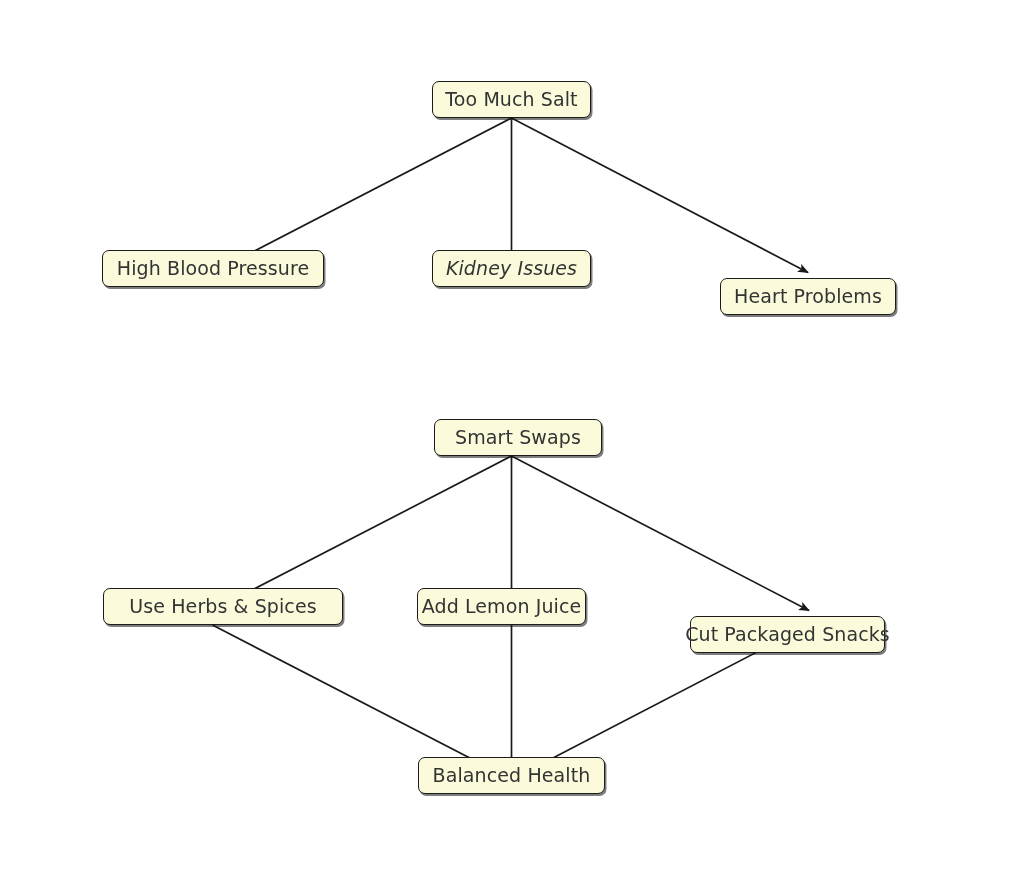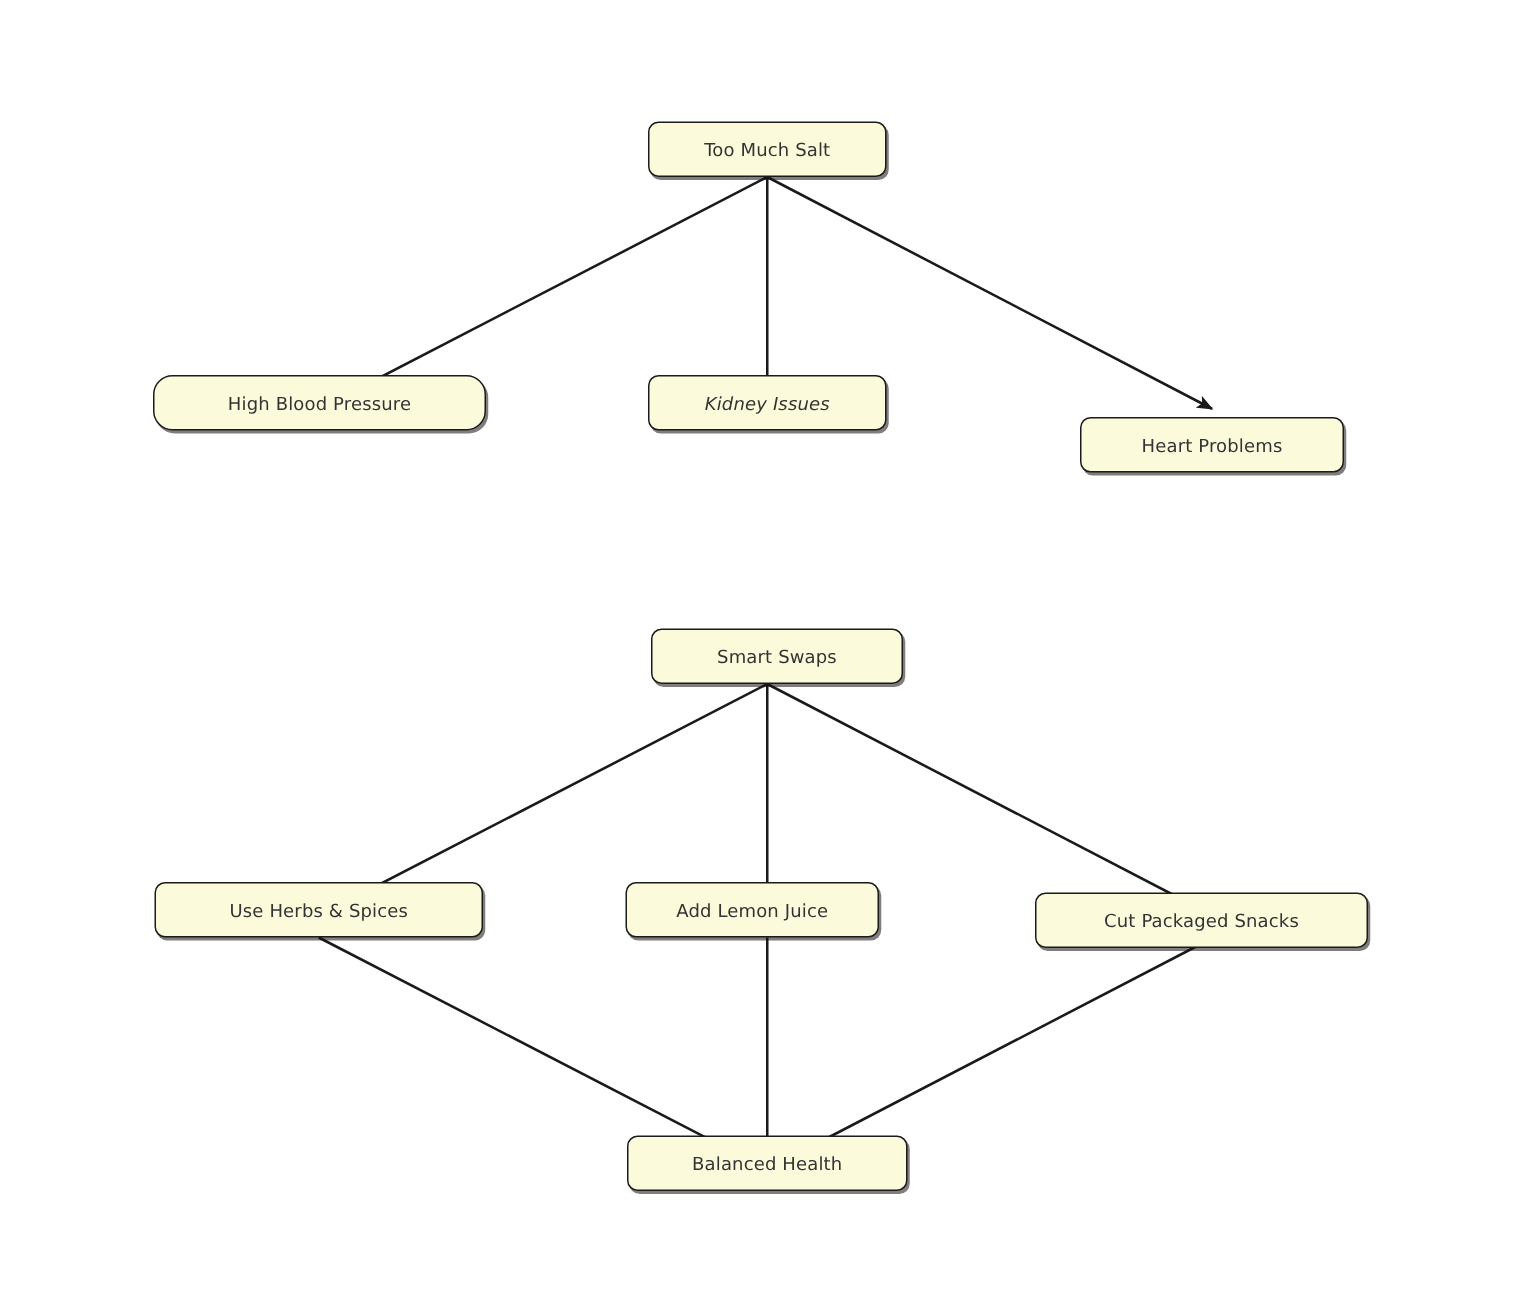--- a/index.html
+++ b/index.html
@@ -32,21 +32,21 @@
   .node {
     position: absolute;
     box-sizing: border-box;
     background: #fbfbdc;
     border: 1.6px solid #1b1b1b;
     border-radius: 7px;
     display: flex;
     align-items: center;
     justify-content: center;
     color: #333333;
-    font-size: 12px;
+    font-size: 19px;
     line-height: 1;
     letter-spacing: 0.1px;
     white-space: nowrap;
     box-shadow: 1.5px 2px 0 rgba(20,20,20,0.55);
   }
   .node-label {
     display: block;
     padding: 0 2px;
   }
 </style>
@@ -69,38 +69,38 @@
         <path d="M 511.5 456 L 809 610.5" stroke="#1a1a1a" stroke-width="1.7" fill="none" marker-end="url(#arrowhead)"></path>
         <path d="M 212.5 625 L 511.5 779.5" stroke="#1a1a1a" stroke-width="1.7" fill="none" marker-end="url(#arrowhead)"></path>
         <path d="M 511.5 625 L 511.5 779.5" stroke="#1a1a1a" stroke-width="1.7" fill="none" marker-end="url(#arrowhead)"></path>
         <path d="M 809 625 L 511.5 779.5" stroke="#1a1a1a" stroke-width="1.7" fill="none" marker-end="url(#arrowhead)"></path>
       </g>
   </svg>
   <div id="node-layer">
       <div class="node" style="left: 432px; top: 81px; width: 159px; height: 37px;">
         <span class="node-label">Too Much Salt</span>
       </div>
-      <div class="node" style="left: 102px; top: 250px; width: 222px; height: 37px; border-radius: 13px;">
+      <div class="node" style="left: 102px; top: 250px; width: 222px; height: 37px;">
         <span class="node-label">High Blood Pressure</span>
       </div>
       <div class="node" style="left: 432px; top: 250px; width: 159px; height: 37px; font-style: italic;">
         <span class="node-label">Kidney Issues</span>
       </div>
       <div class="node" style="left: 720px; top: 250px; width: 176px; height: 37px; margin-top: 28px;">
         <span class="node-label">Heart Problems</span>
       </div>
       <div class="node" style="left: 434px; top: 419px; width: 168px; height: 37px;">
         <span class="node-label">Smart Swaps</span>
       </div>
-      <div class="node" style="left: 103px; top: 588px; width: 219px; height: 37px;">
+      <div class="node" style="left: 103px; top: 588px; width: 240px; height: 37px;">
         <span class="node-label">Use Herbs &amp; Spices</span>
       </div>
       <div class="node" style="left: 417px; top: 588px; width: 169px; height: 37px;">
         <span class="node-label">Add Lemon Juice</span>
       </div>
-      <div class="node" style="left: 690px; top: 595px; width: 222px; height: 37px;">
+      <div class="node" style="left: 690px; top: 616px; width: 195px; height: 37px;">
         <span class="node-label">Cut Packaged Snacks</span>
       </div>
       <div class="node" style="left: 418px; top: 757px; width: 187px; height: 37px;">
         <span class="node-label">Balanced Health</span>
       </div>
     </div>
 </div>
 
 </body></html>

